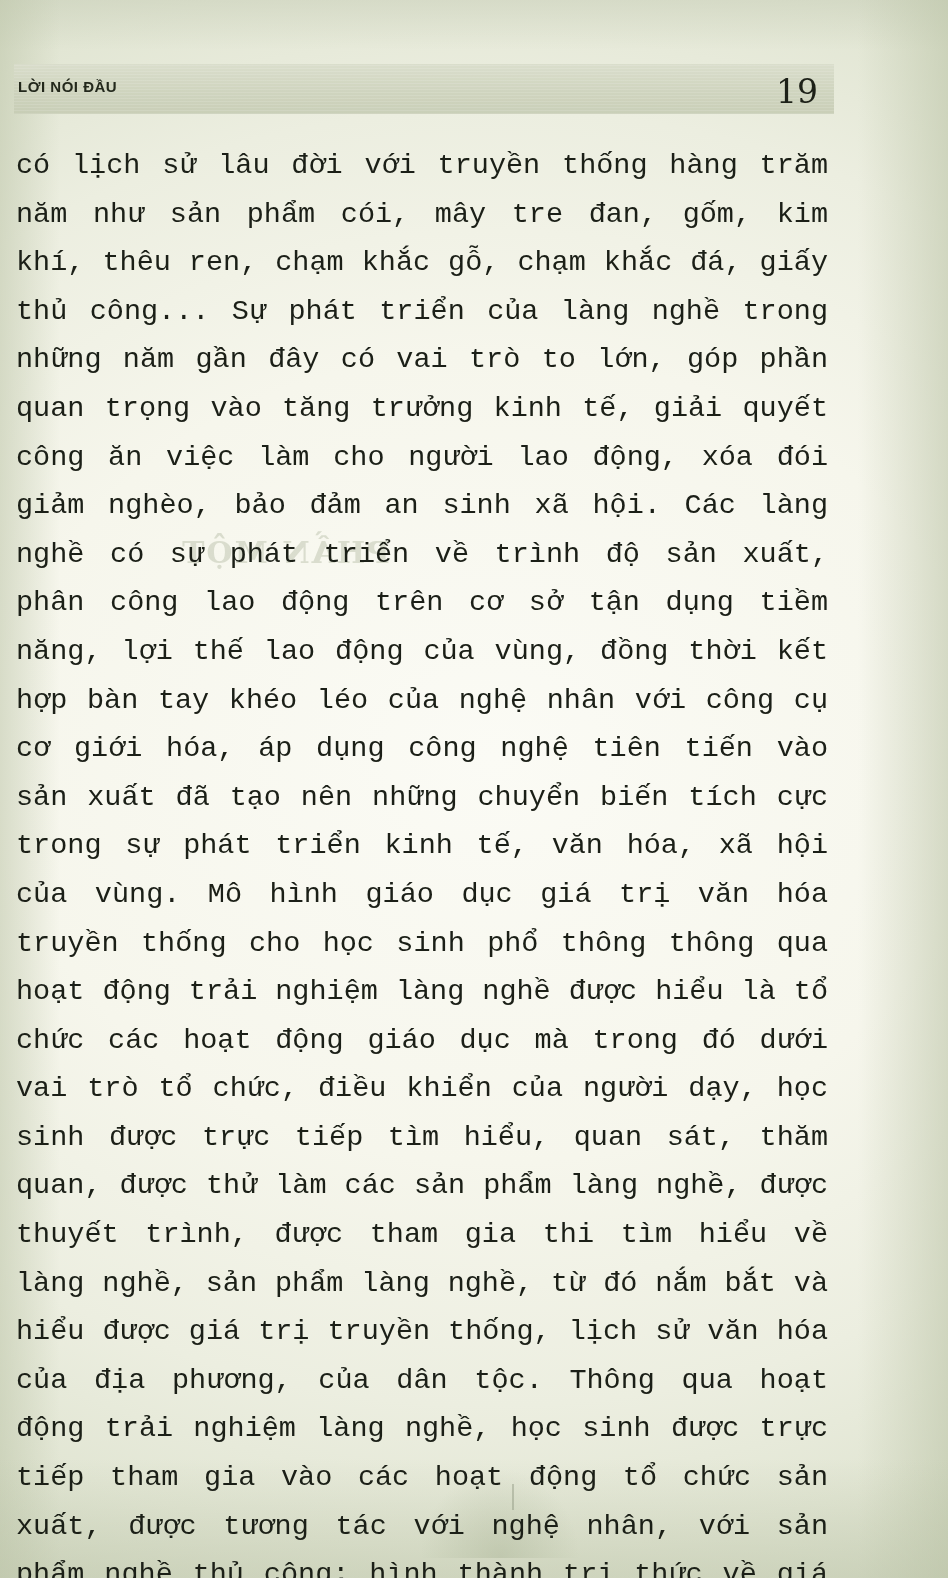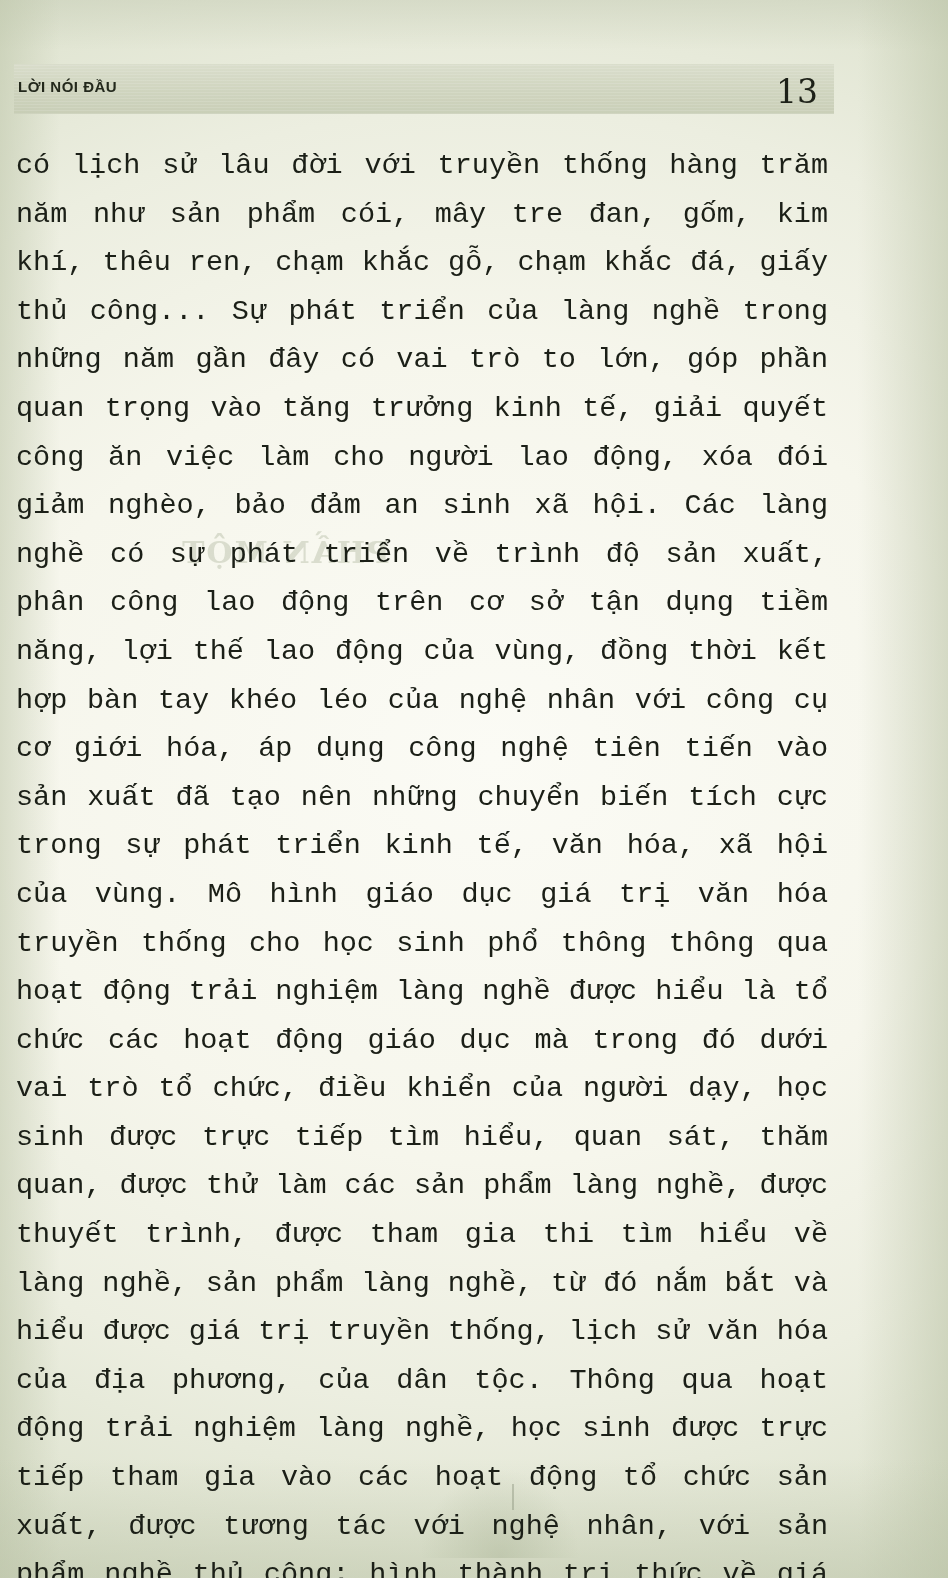--- a/index.html
+++ b/index.html
@@ -156,21 +156,21 @@
 
   <div class="vignette-top"></div>
   <div class="vignette-left"></div>
   <div class="vignette-right"></div>
   <div class="vignette-bottom"></div>
 
   <div class="bleed">PHẦN MỘT</div>
 
   <div class="header-band"></div>
   <div class="running-head">LỜI NÓI ĐẦU</div>
-  <div class="page-number">13</div>
+  <div class="page-number">19</div>
 
   <div class="body-text">
     <p>có lịch sử lâu đời với truyền thống hàng trăm năm như sản phẩm cói, mây tre đan, gốm, kim khí, thêu ren, chạm khắc gỗ, chạm khắc đá, giấy thủ công... Sự phát triển của làng nghề trong những năm gần đây có vai trò to lớn, góp phần quan trọng vào tăng trưởng kinh tế, giải quyết công ăn việc làm cho người lao động, xóa đói giảm nghèo, bảo đảm an sinh xã hội. Các làng nghề có sự phát triển về trình độ sản xuất, phân công lao động trên cơ sở tận dụng tiềm năng, lợi thế lao động của vùng, đồng thời kết hợp bàn tay khéo léo của nghệ nhân với công cụ cơ giới hóa, áp dụng công nghệ tiên tiến vào sản xuất đã tạo nên những chuyển biến tích cực trong sự phát triển kinh tế, văn hóa, xã hội của vùng. Mô hình giáo dục giá trị văn hóa truyền thống cho học sinh phổ thông thông qua hoạt động trải nghiệm làng nghề được hiểu là tổ chức các hoạt động giáo dục mà trong đó dưới vai trò tổ chức, điều khiển của người dạy, học sinh được trực tiếp tìm hiểu, quan sát, thăm quan, được thử làm các sản phẩm làng nghề, được thuyết trình, được tham gia thi tìm hiểu về làng nghề, sản phẩm làng nghề, từ đó nắm bắt và hiểu được giá trị truyền thống, lịch sử văn hóa của địa phương, của dân tộc. Thông qua hoạt động trải nghiệm làng nghề, học sinh được trực tiếp tham gia vào các hoạt động tổ chức sản xuất, được tương tác với nghệ nhân, với sản phẩm nghề thủ công; hình thành tri thức về giá trị văn hóa làng nghề, hình thành văn hóa thưởng thức nghệ thuật, nắm được mối liên hệ giữa văn hóa truyền thống và hiện đại, từ đó học sinh có thể vận</p>
   </div>
 
   <div class="curl"></div>
   <div class="spine-mark"></div>
 </div>
 
 </body></html>

